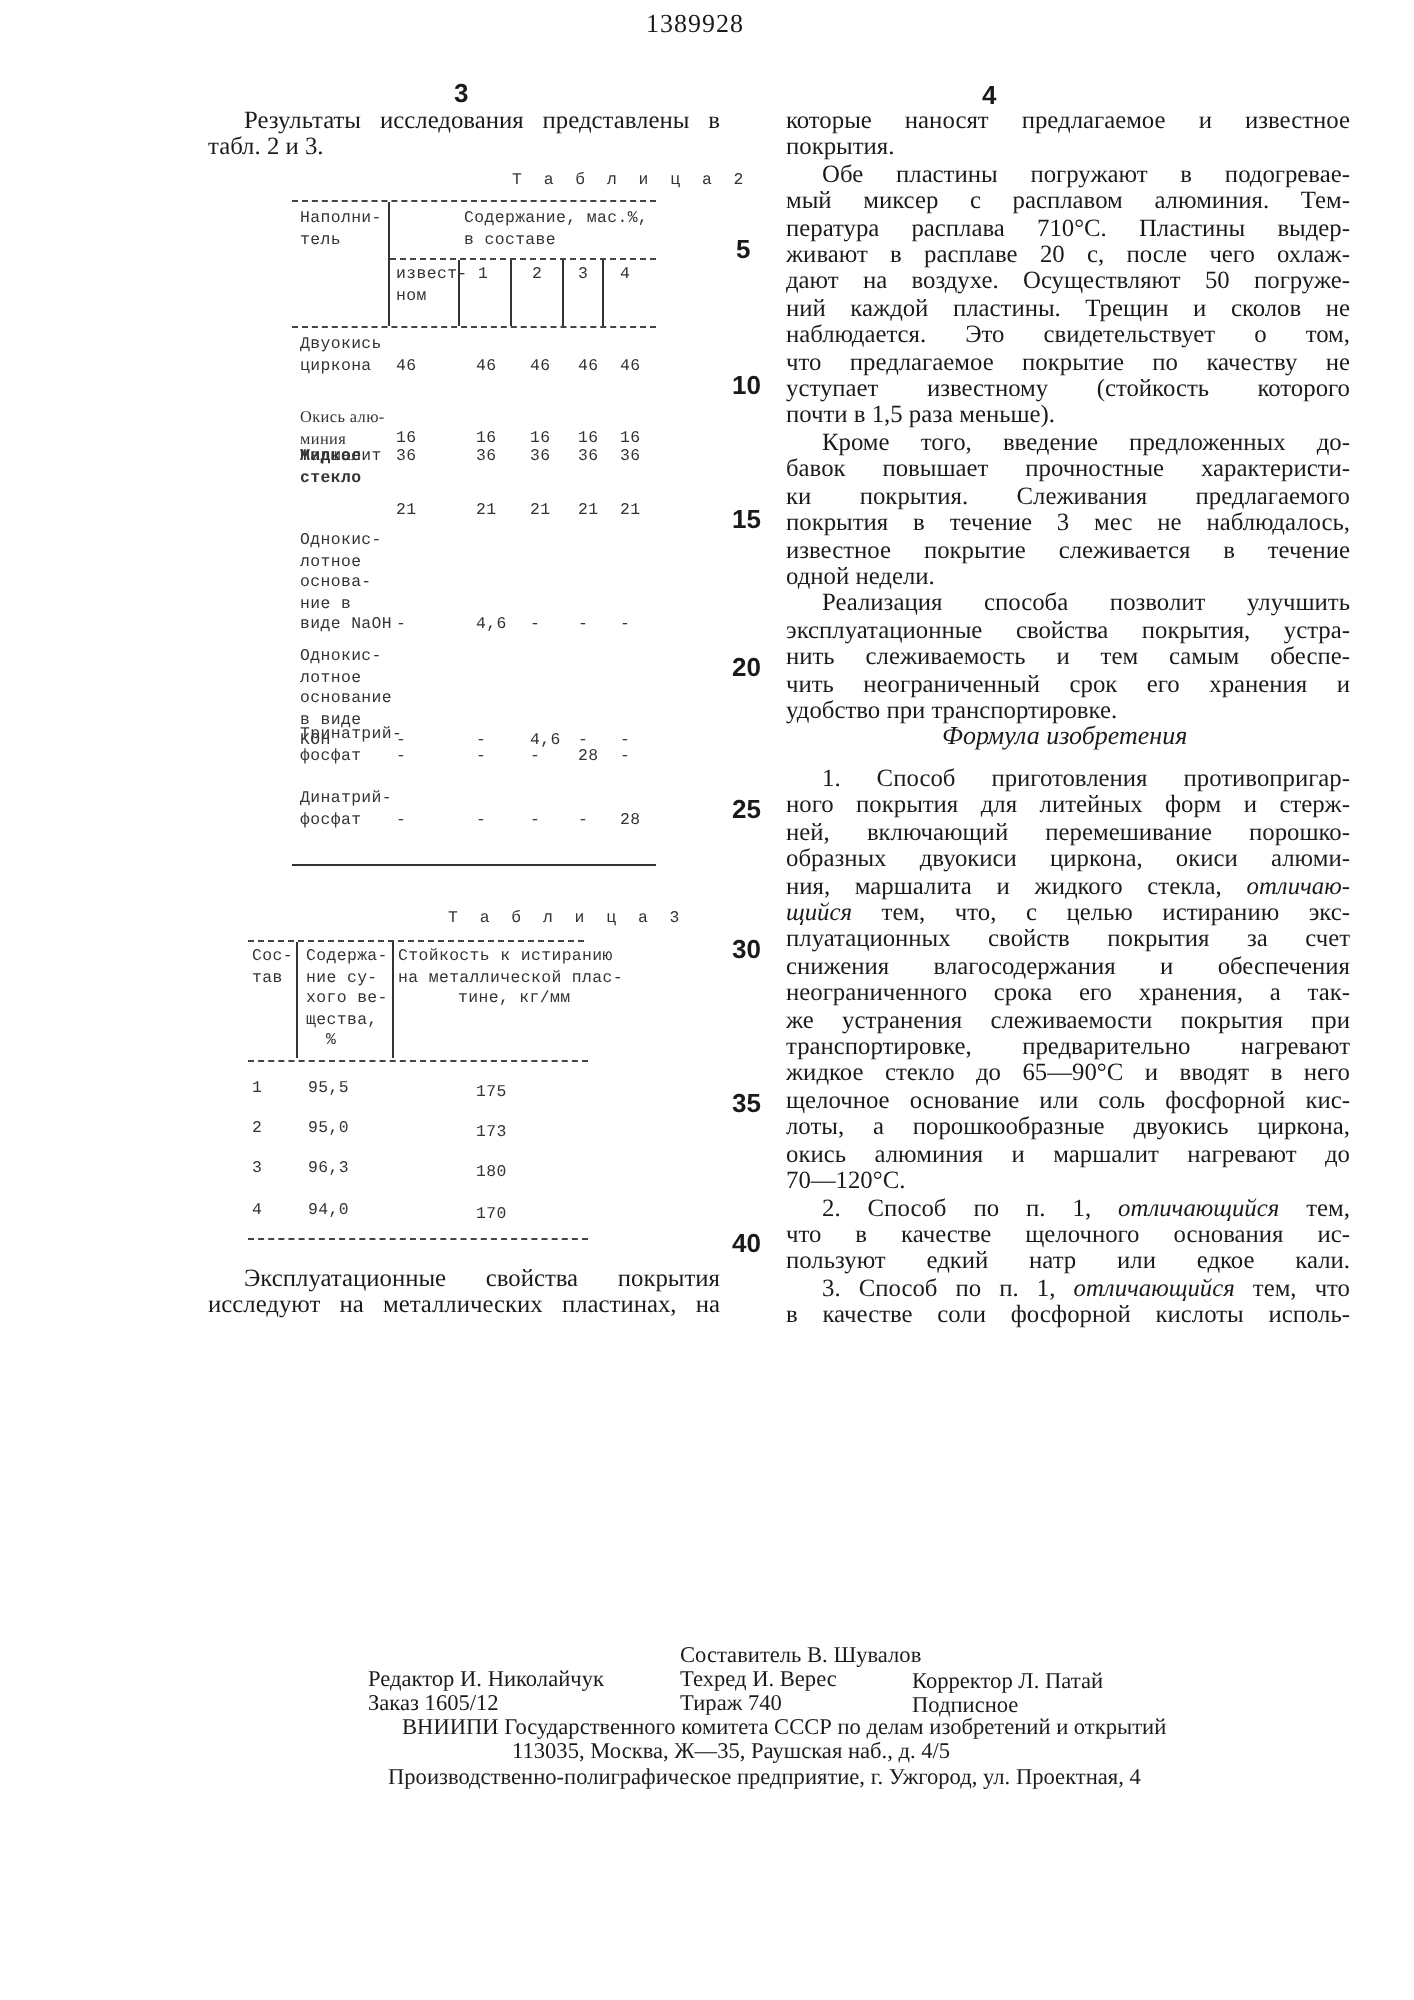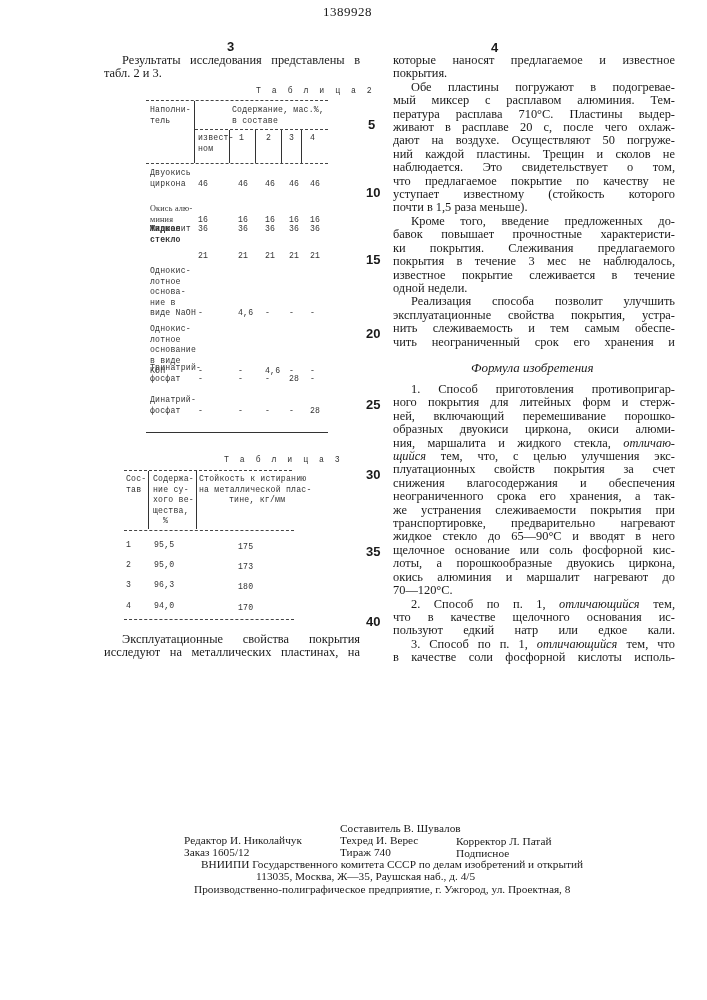--- a/index.html
+++ b/index.html
@@ -211,33 +211,34 @@
       <span class="line">ки покрытия. Слеживания предлагаемого</span>
       <span class="line">покрытия в течение 3 мес не наблюдалось,</span>
       <span class="line">известное покрытие слеживается в течение</span>
       <span class="line last">одной недели.</span>
     </div>
   <div id="p4" style="margin-bottom: 0px;">
       <span class="line indent">Реализация способа позволит улучшить</span>
       <span class="line">эксплуатационные свойства покрытия, устра-</span>
       <span class="line">нить слеживаемость и тем самым обеспе-</span>
       <span class="line">чить неограниченный срок его хранения и</span>
+      <span class="line last">удобство при транспортировке.</span>
     </div>
 </div>
 
 <div class="abs heading-it" style="left:471px; top:360px;">Формула изобретения</div>
 
 <div class="abs para" style="left:393px; top:383px; width:282px;">
   <div id="claim1">
       <span class="line indent"><span>1. Способ приготовления противопригар-</span></span>
       <span class="line"><span>ного покрытия для литейных форм и стерж-</span></span>
       <span class="line"><span>ней, включающий перемешивание порошко-</span></span>
       <span class="line"><span>образных двуокиси циркона, окиси алюми-</span></span>
       <span class="line"><span>ния, маршалита и жидкого стекла, </span><span class="it">отличаю-</span></span>
-      <span class="line"><span class="it">щийся</span><span> тем, что, с целью улучшения экс-</span></span>
+      <span class="line"><span class="it">щийся</span><span> тем, что, с целью истиранию экс-</span></span>
       <span class="line"><span>плуатационных свойств покрытия за счет</span></span>
       <span class="line"><span>снижения влагосодержания и обеспечения</span></span>
       <span class="line"><span>неограниченного срока его хранения, а так-</span></span>
       <span class="line"><span>же устранения слеживаемости покрытия при</span></span>
       <span class="line"><span>транспортировке, предварительно нагревают</span></span>
       <span class="line"><span>жидкое стекло до 65—90°С и вводят в него</span></span>
       <span class="line"><span>щелочное основание или соль фосфорной кис-</span></span>
       <span class="line"><span>лоты, а порошкообразные двуокись циркона,</span></span>
       <span class="line"><span>окись алюминия и маршалит нагревают до</span></span>
       <span class="line last"><span>70—120°С.</span></span>
@@ -265,14 +266,14 @@
 <div>
   <div class="abs footer" style="left:340px; top:823px;">Составитель В. Шувалов</div>
   <div class="abs footer" style="left:184px; top:835px;">Редактор И. Николайчук</div>
   <div class="abs footer" style="left:340px; top:835px;">Техред И. Верес</div>
   <div class="abs footer" style="left:456px; top:836px;">Корректор Л. Патай</div>
   <div class="abs footer" style="left:184px; top:847px;">Заказ 1605/12</div>
   <div class="abs footer" style="left:340px; top:847px;">Тираж 740</div>
   <div class="abs footer" style="left:456px; top:848px;">Подписное</div>
   <div class="abs footer" style="left:201px; top:859px;">ВНИИПИ Государственного комитета СССР по делам изобретений и открытий</div>
   <div class="abs footer" style="left:256px; top:871px;">113035, Москва, Ж—35, Раушская наб., д. 4/5</div>
-  <div class="abs footer" style="left:194px; top:884px;">Производственно-полиграфическое предприятие, г. Ужгород, ул. Проектная, 8</div>
+  <div class="abs footer" style="left:194px; top:884px;">Производственно-полиграфическое предприятие, г. Ужгород, ул. Проектная, 4</div>
 </div>
 
 </body></html>

